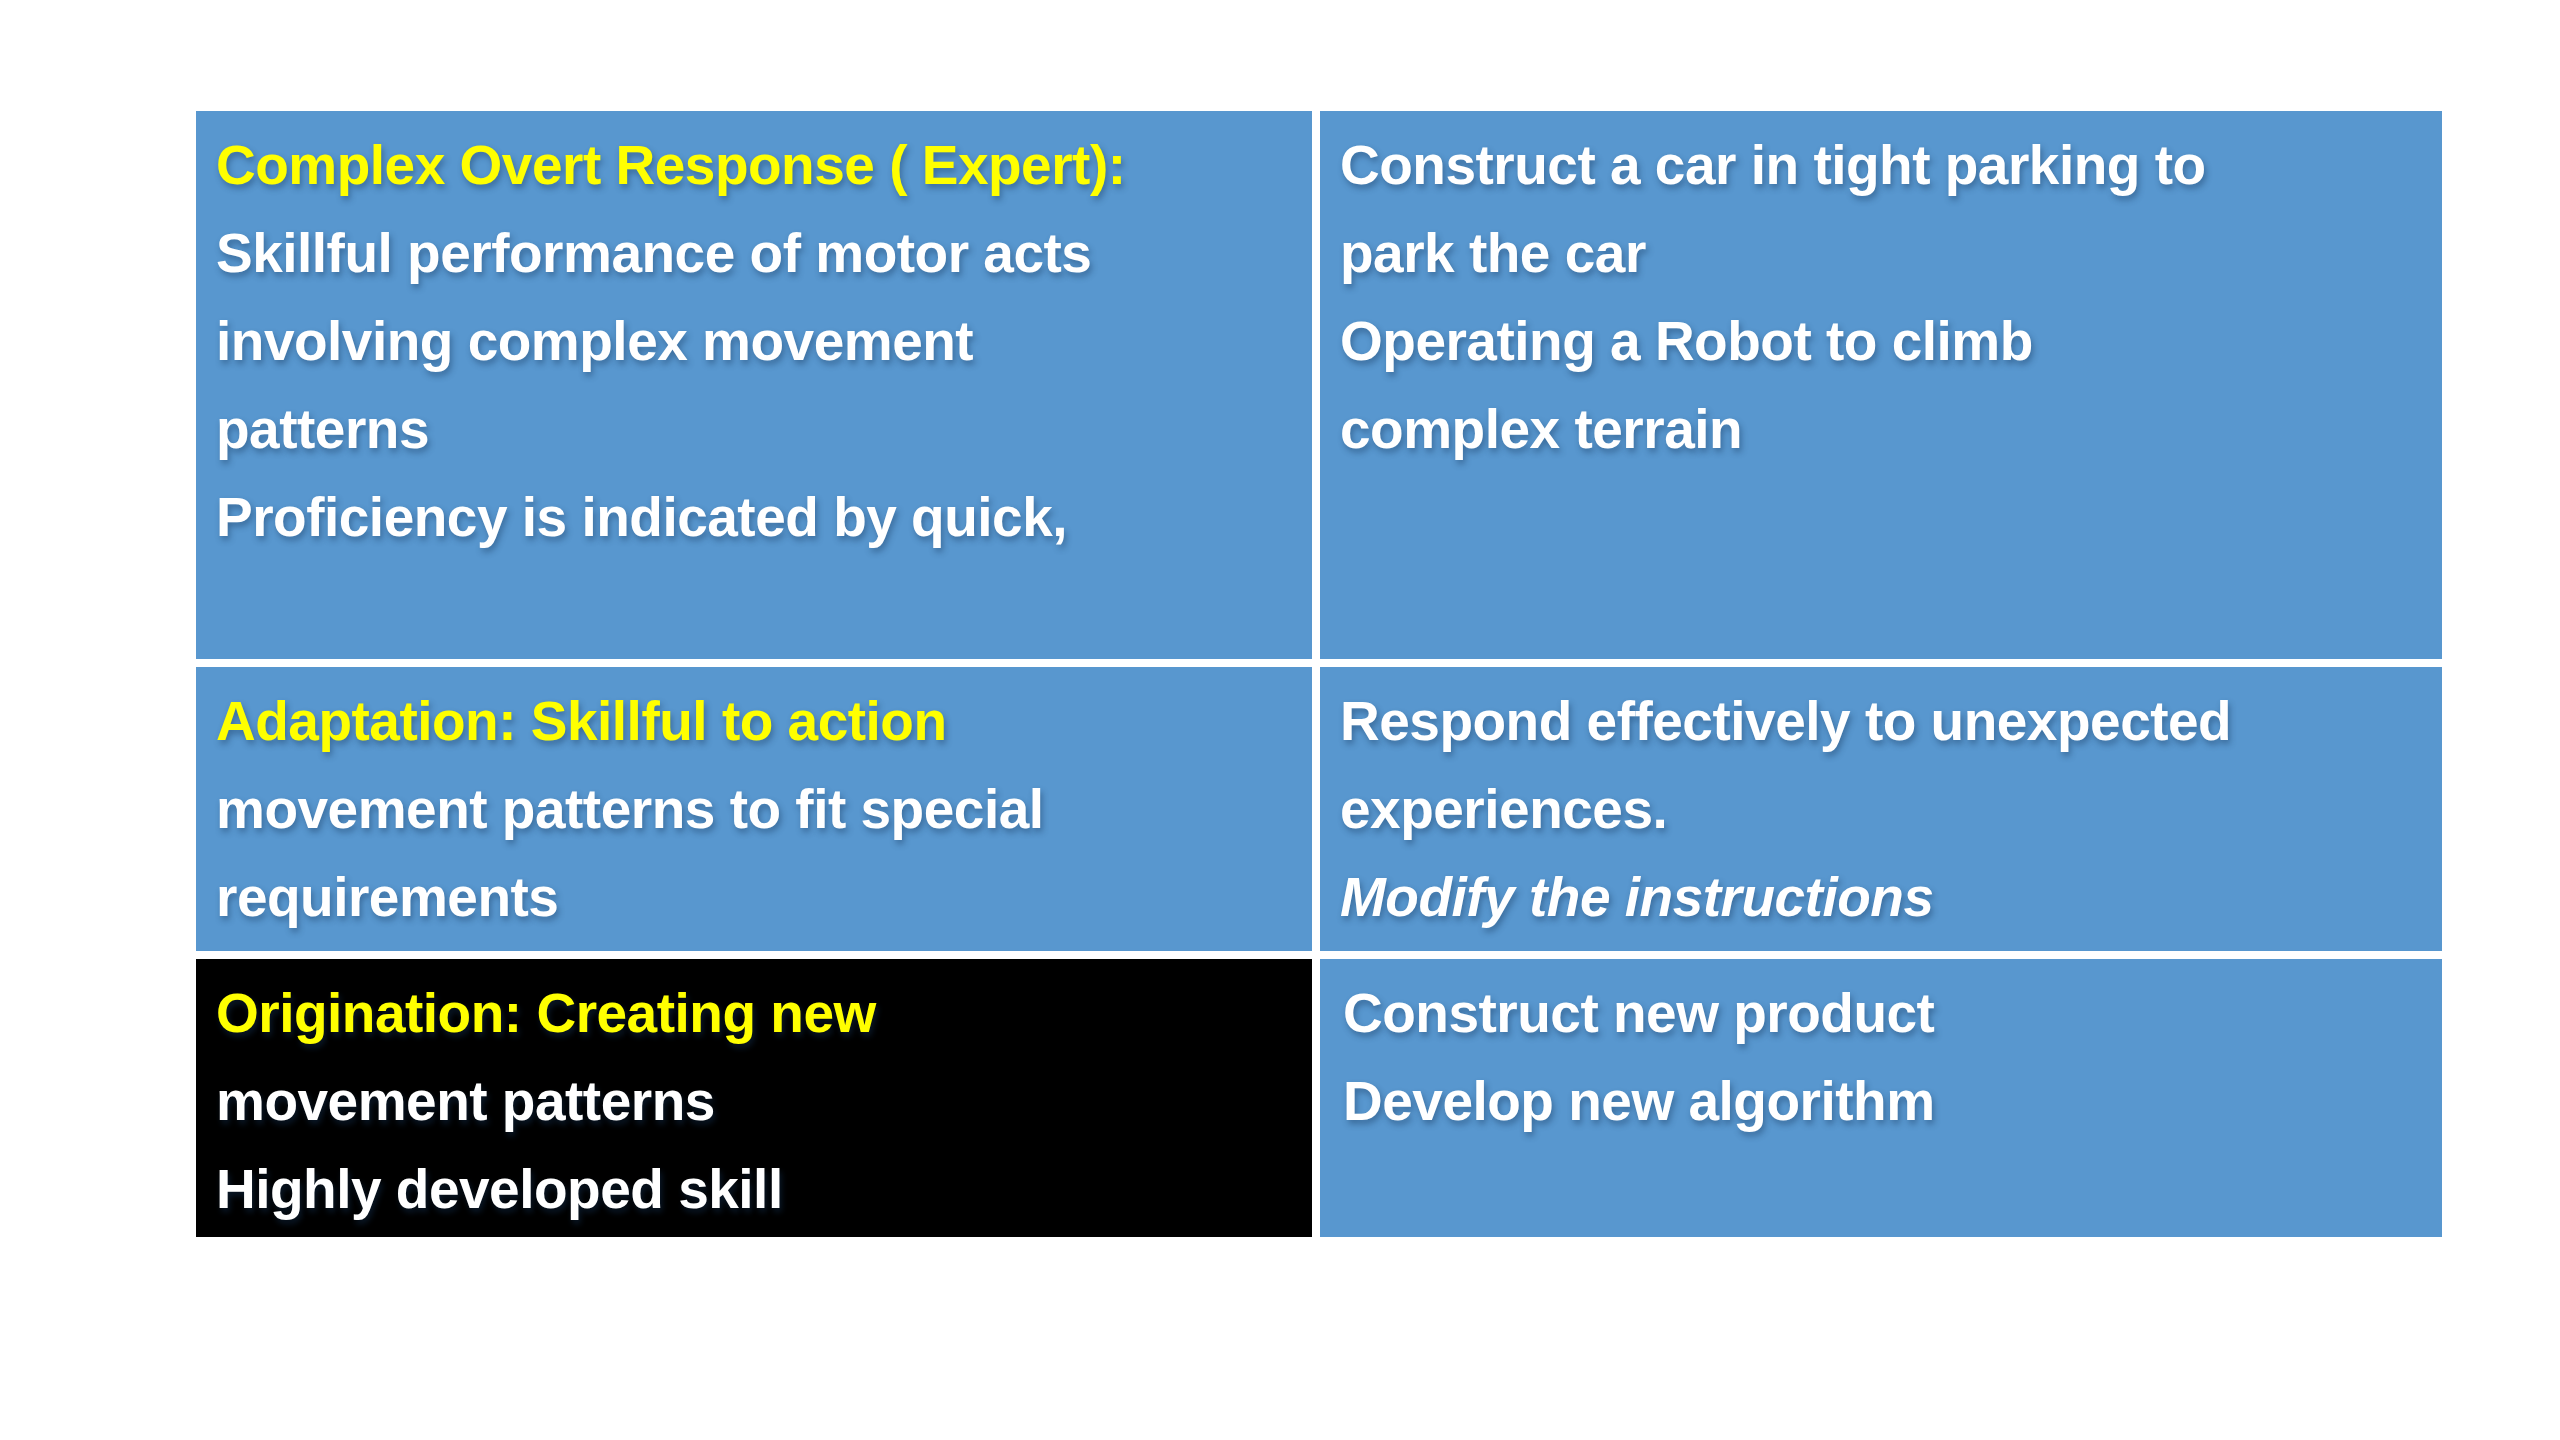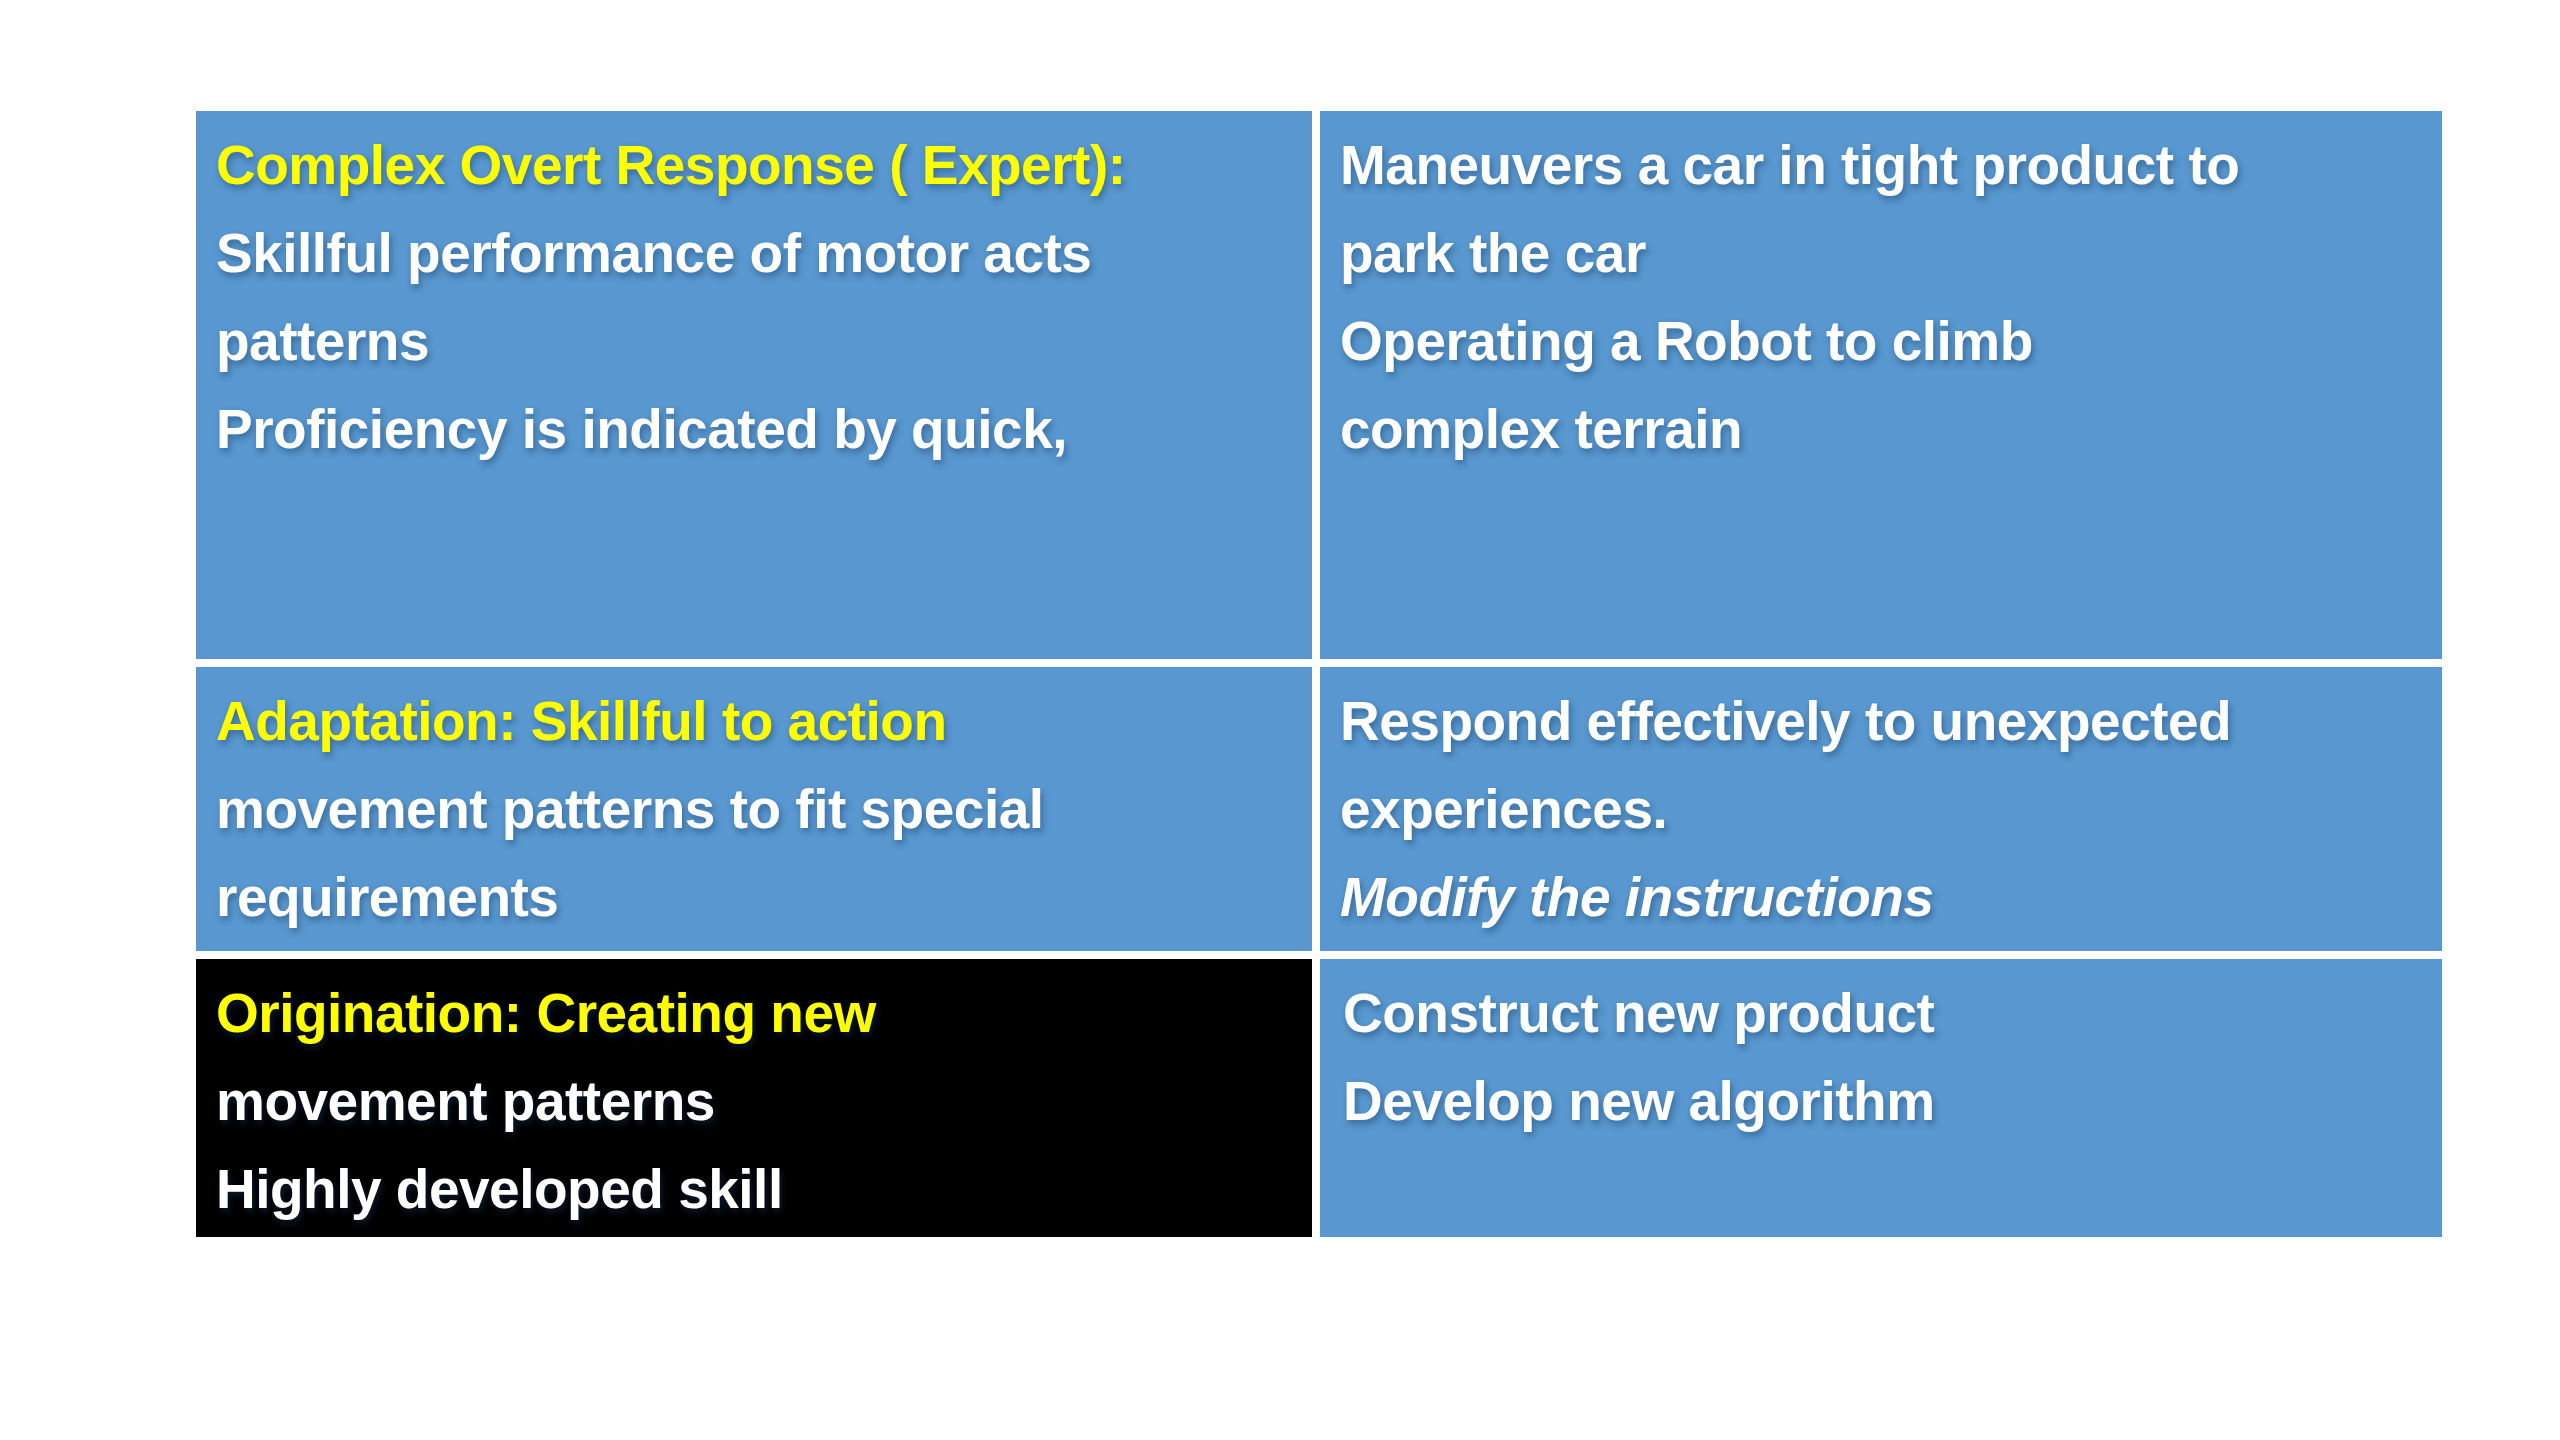--- a/index.html
+++ b/index.html
@@ -52,25 +52,26 @@
   }
 </style>
 </head>
 <body>
 
 <div class="canvas">
   <div class="slide-table" style="background: rgb(255, 255, 255);">
       <div class="cell" style="background: rgb(88, 151, 207);">
         <div class="cell-line accent" style="color: rgb(255, 255, 0);">Complex Overt Response ( Expert):</div>
         <div class="cell-line">Skillful performance of motor acts</div>
+        <div class="cell-line">involving complex movement</div>
         <div class="cell-line">patterns</div>
         <div class="cell-line">Proficiency is indicated by quick,</div>
       </div>
       <div class="cell" style="background: rgb(88, 151, 207);">
-        <div class="cell-line">Maneuvers a car in tight product to</div>
+        <div class="cell-line">Construct a car in tight parking to</div>
         <div class="cell-line">park the car</div>
         <div class="cell-line">Operating a Robot to climb</div>
         <div class="cell-line">complex terrain</div>
       </div>
       <div class="cell" style="background: rgb(88, 151, 207);">
         <div class="cell-line accent" style="color: rgb(255, 255, 0);">Adaptation: Skillful to action</div>
         <div class="cell-line">movement patterns to fit special</div>
         <div class="cell-line">requirements</div>
       </div>
       <div class="cell" style="background: rgb(88, 151, 207);">

